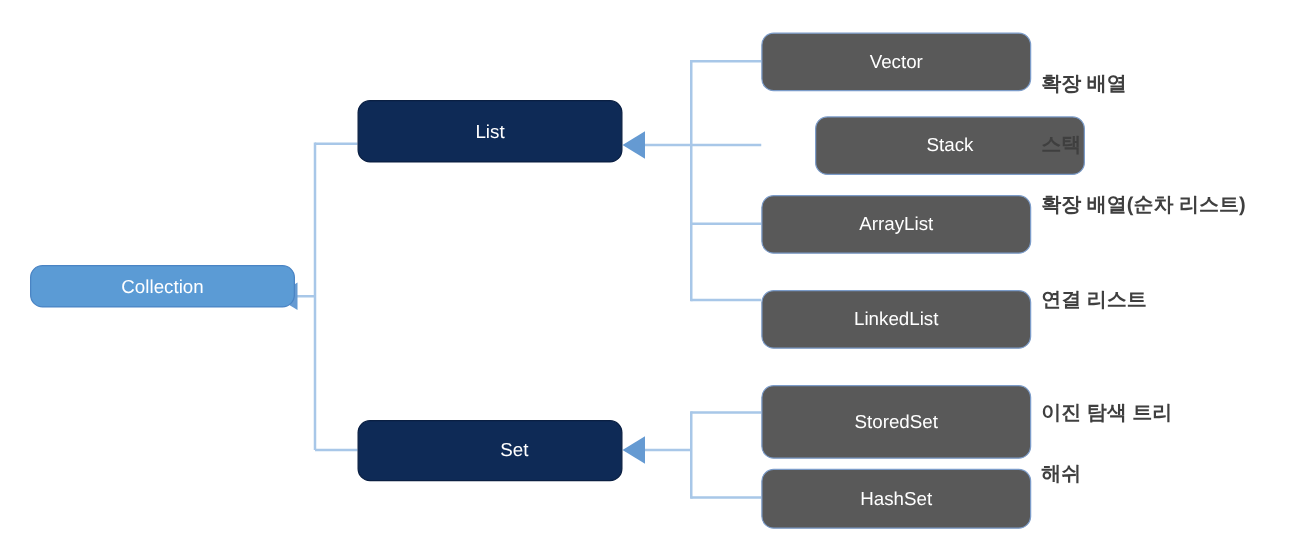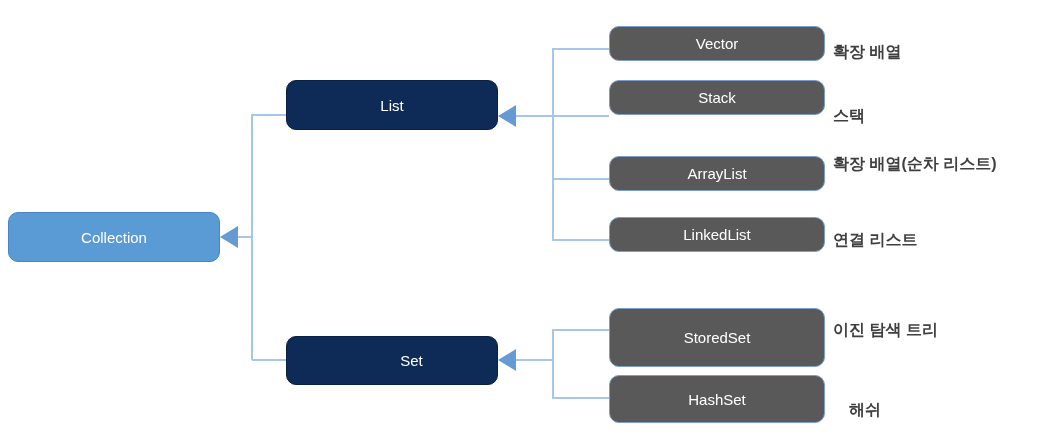--- a/index.html
+++ b/index.html
@@ -8,44 +8,44 @@
     --child-fill:#595959; --child-border:#7c9cc9;
     --connector:#A8C7E8; --arrow:#659AD2;
     --note-text:#3F3F3F; --box-text:#FFFFFF;
   }
   html,body{margin:0;padding:0;background:#fff;}
   body{font-family:"Liberation Sans","DejaVu Sans",sans-serif;}
   .canvas{position:relative;width:1037px;height:439px;background:#fff;overflow:hidden;}
 
   .node{position:absolute;display:flex;align-items:center;justify-content:center;
         border-radius:10px;color:var(--box-text);font-size:15px;box-sizing:border-box;}
-  .node.root{left:8px;top:212px;width:212px;height:50px;
+  .node.root{left:24px;top:212px;width:212px;height:34px;
         background:var(--root-fill);border:1px solid var(--root-border);}
   .node.parent{background:var(--parent-fill);border:1px solid var(--parent-border);
         left:286px;width:212px;height:50px;}
   .node.child{background:var(--child-fill);border:1px solid var(--child-border);
-        left:609px;width:216px;height:35px;}
+        left:609px;width:216px;height:47px;}
 
   #node-list{top:80px;}
   #node-set{top:336px;height:49px;padding-left:39px;}
   #node-vector{top:26px;}
-  #node-stack{top:80px;}
+  #node-stack{top:93px;margin-left:43px;}
   #node-arraylist{top:156px;}
-  #node-linkedlist{top:217px;}
+  #node-linkedlist{top:232px;}
   #node-storedset{top:308px;height:59px;}
   #node-hashset{top:375px;height:48px;}
 
   .note{position:absolute;left:833px;display:flex;align-items:center;height:47px;
         color:var(--note-text);font-size:16px;font-weight:600;white-space:nowrap;}
-  #note-vector{top:29px;text-align:right;}
+  #note-vector{top:44px;text-align:right;}
   #note-stack{top:93px;}
   #note-arraylist{top:141px;}
   #note-linkedlist{top:217px;}
   #note-storedset{top:308px;height:45px;}
-  #note-hashset{top:386px;height:48px;margin-left:16px;}
+  #note-hashset{top:355px;height:48px;}
 
   .hline{position:absolute;height:2px;background:var(--connector);}
   .vline{position:absolute;width:2px;background:var(--connector);}
   .arrow-left{position:absolute;width:0;height:0;
       border-top:11px solid transparent;border-bottom:11px solid transparent;
       border-right:18px solid var(--arrow);}
 
   
   #lv{left:251px;top:114px;height:246px;}
   #lh-list{left:252px;top:114px;width:34px;}

